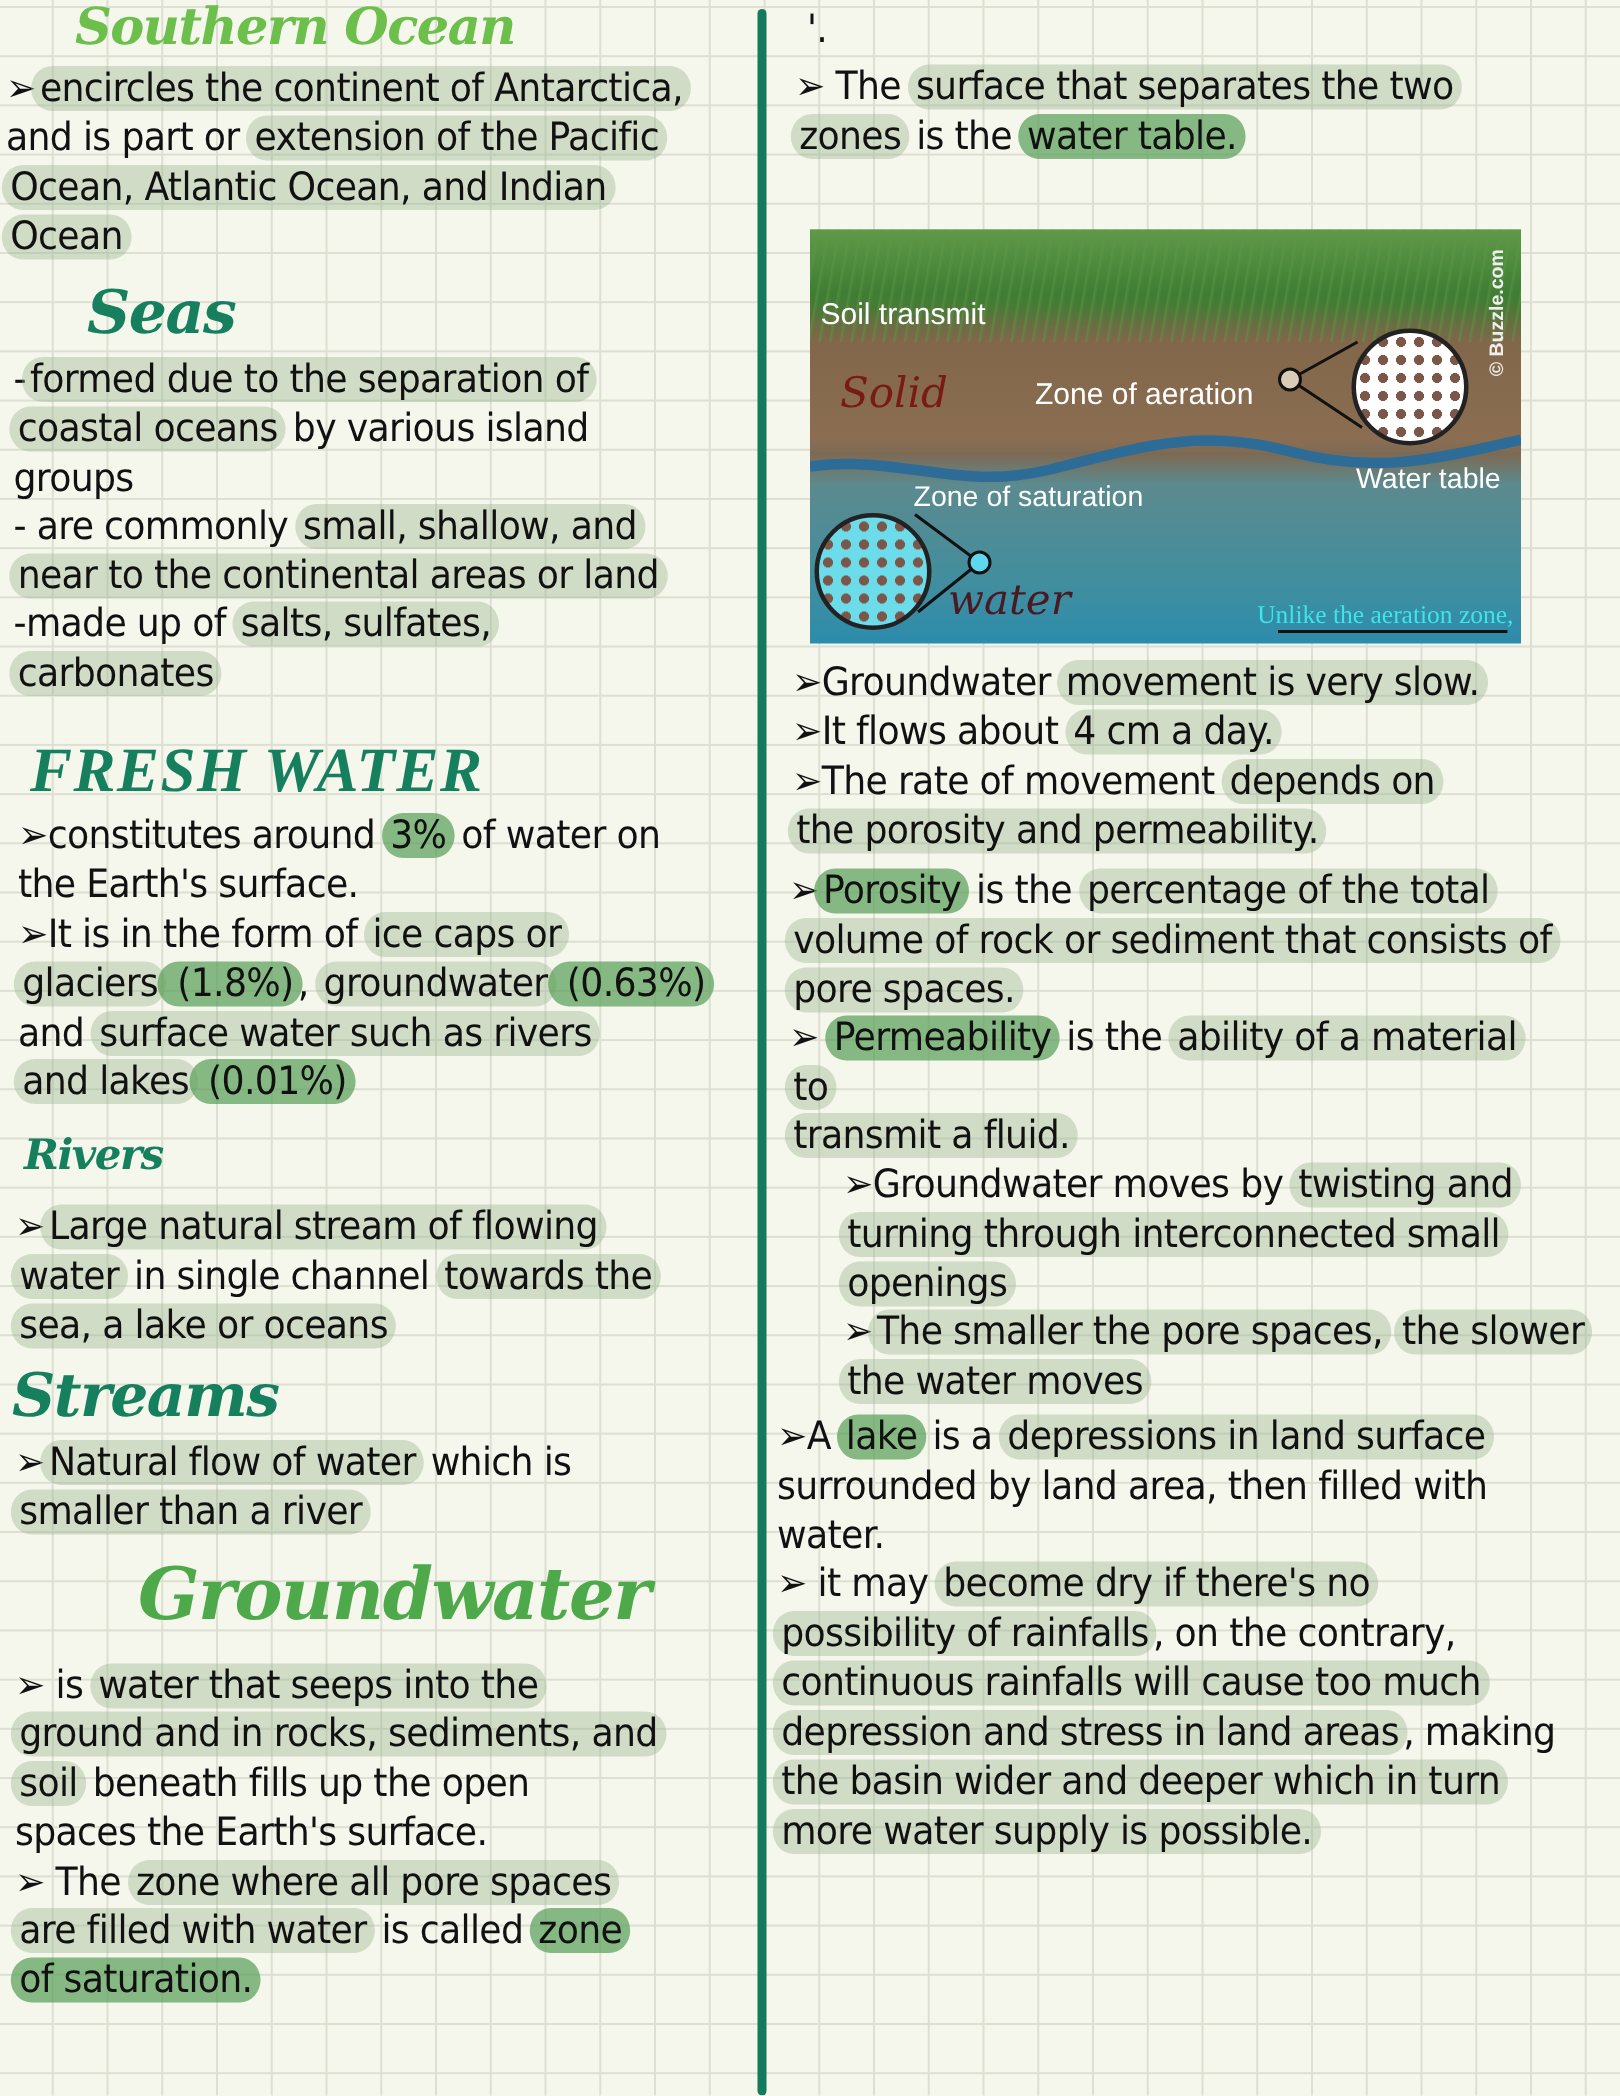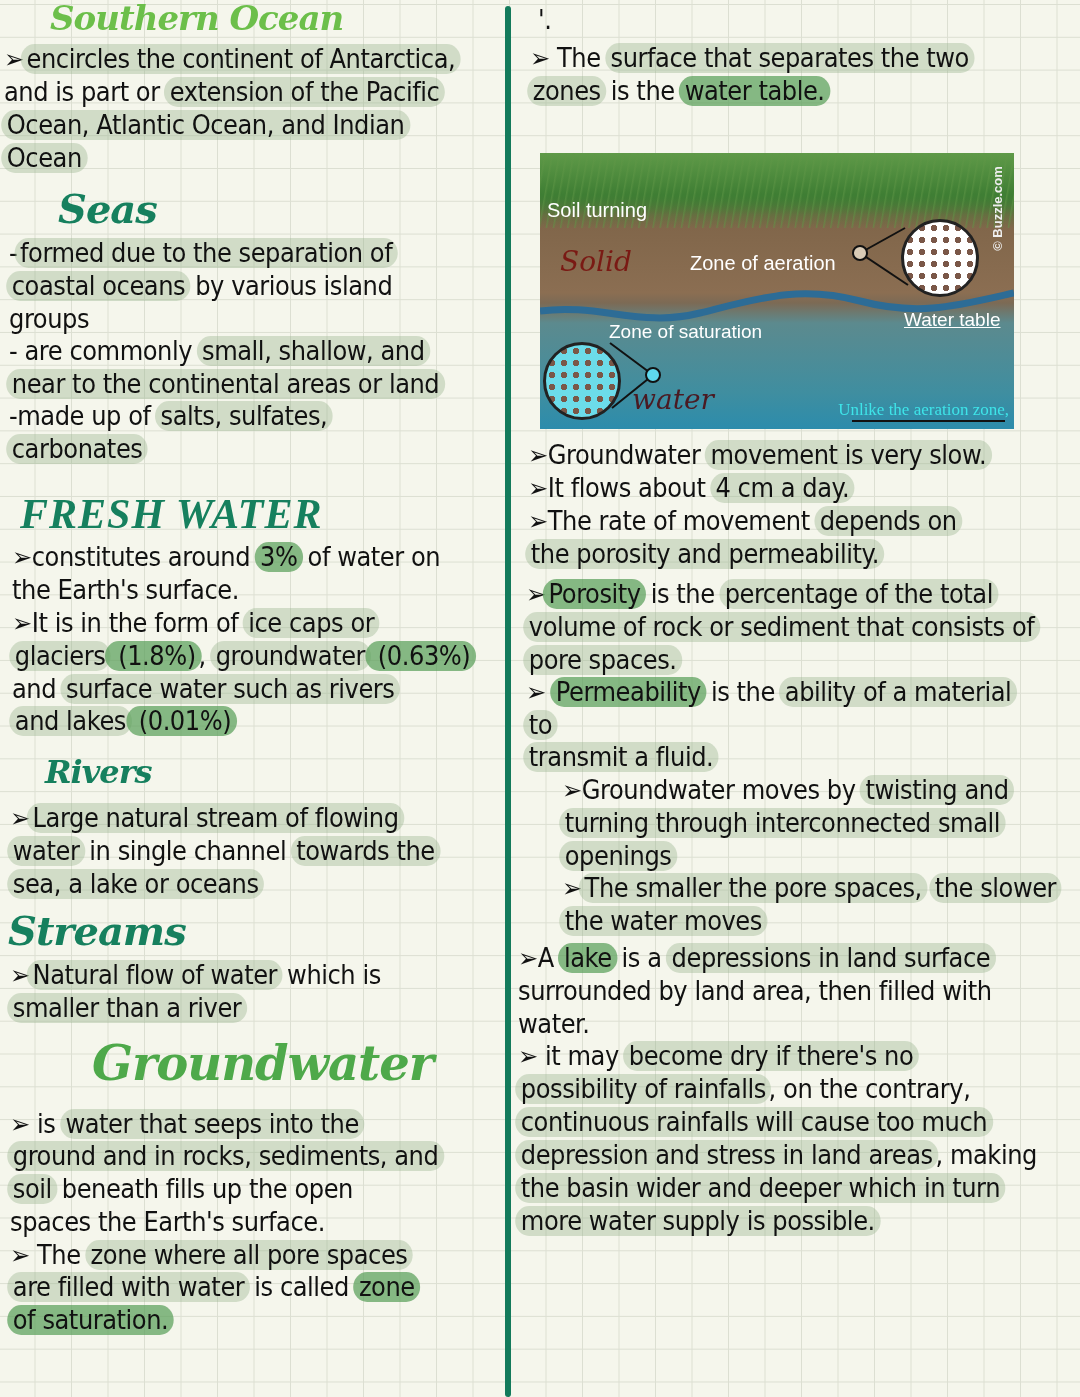--- a/index.html
+++ b/index.html
@@ -82,21 +82,21 @@
   <div class="line" style="left:9px; top:433px;"><span class="hl">carbonates</span></div>
 
   <div class="fresh" style="left:20px; top:490px;">FRESH WATER</div>
   <div class="line" style="left:12px; top:541px;"><span>➢constitutes around </span><span class="hd">3%</span><span> of water on</span></div>
   <div class="line" style="left:12px; top:574px;">the Earth's surface.</div>
   <div class="line" style="left:12px; top:607px;"><span>➢It is in the form of </span><span class="hl">ice caps or</span></div>
   <div class="line" style="left:12px; top:640px;"><span class="hl">glaciers</span><span class="hd"> (1.8%)</span><span>, </span><span class="hl">groundwater</span><span class="hd"> (0.63%)</span></div>
   <div class="line" style="left:12px; top:673px;"><span>and </span><span class="hl">surface water such as rivers</span></div>
   <div class="line" style="left:12px; top:705px;"><span class="hl">and lakes</span><span class="hd"> (0.01%)</span></div>
 
-  <div class="title t-teal" style="left:16px; top:753px; font-size:32px;margin-left:29px;">Rivers</div>
+  <div class="title t-teal" style="left:16px; top:753px; font-size:28px;">Rivers</div>
   <div class="line" style="left:10px; top:802px;"><span>➢</span><span class="hl">Large natural stream of flowing</span></div>
   <div class="line" style="left:10px; top:835px;"><span class="hl">water</span><span> in single channel </span><span class="hl">towards the</span></div>
   <div class="line" style="left:10px; top:868px;"><span class="hl">sea, a lake or oceans</span></div>
 
   <div class="title t-teal" style="left:8px; top:907px; font-size:40px;">Streams</div>
   <div class="line" style="left:10px; top:959px;"><span>➢</span><span class="hl">Natural flow of water</span><span> which is</span></div>
   <div class="line" style="left:10px; top:992px;"><span class="hl">smaller than a river</span></div>
 
   <div class="title t-mid" style="left:92px; top:1035px; font-size:48px;">Groundwater</div>
   <div class="line" style="left:10px; top:1108px;"><span>➢ is </span><span class="hl">water that seeps into the</span></div>
@@ -120,24 +120,24 @@
       <line x1="320" y1="100" x2="365" y2="75" stroke="#111" stroke-width="2"></line>
       <line x1="320" y1="100" x2="368" y2="132" stroke="#111" stroke-width="2"></line>
       <circle cx="320" cy="100" r="7" fill="#d9cbb6" stroke="#111" stroke-width="2"></circle>
       <line x1="113" y1="222" x2="70" y2="190" stroke="#111" stroke-width="2"></line>
       <line x1="113" y1="222" x2="72" y2="255" stroke="#111" stroke-width="2"></line>
       <circle cx="113" cy="222" r="7" fill="#5ed8ec" stroke="#111" stroke-width="2"></circle>
       <line x1="312" y1="268" x2="465" y2="268" stroke="#111" stroke-width="2"></line>
     </svg>
     <div class="circle" style="left:361px; top:66px; width:72px; height:72px; background-color:#fff;"></div>
     <div class="circle" style="left:3px; top:189px; width:72px; height:72px; background-color:#6cdcea;"></div>
-    <div class="dlabel" style="left:7px; top:46px;">Soil turning</div>
+    <div class="dlabel" style="left:7px; top:46px;">Soil transmit</div>
     <div class="hand" style="left:20px; top:92px;">Solid</div>
     <div class="dlabel" style="left:150px; top:99px;">Zone of aeration</div>
-    <div class="dlabel" style="left:364px; top:156px; font-size:19px;text-decoration:underline;">Water table</div>
+    <div class="dlabel" style="left:364px; top:156px; font-size:19px;">Water table</div>
     <div class="dlabel" style="left:69px; top:168px; font-size:19px;">Zone of saturation</div>
     <div class="hand" style="left:92px; top:230px; color:#4a1a22;">water</div>
     <div class="dcyan" style="right:5px; top:195px;">
       <div>Unlike the aeration zone,</div>
       <div>all pores in the saturation</div>
       <div>zone are filled with water.</div>
     </div>
     <div class="credit">© Buzzle.com</div>
   </div>
 

